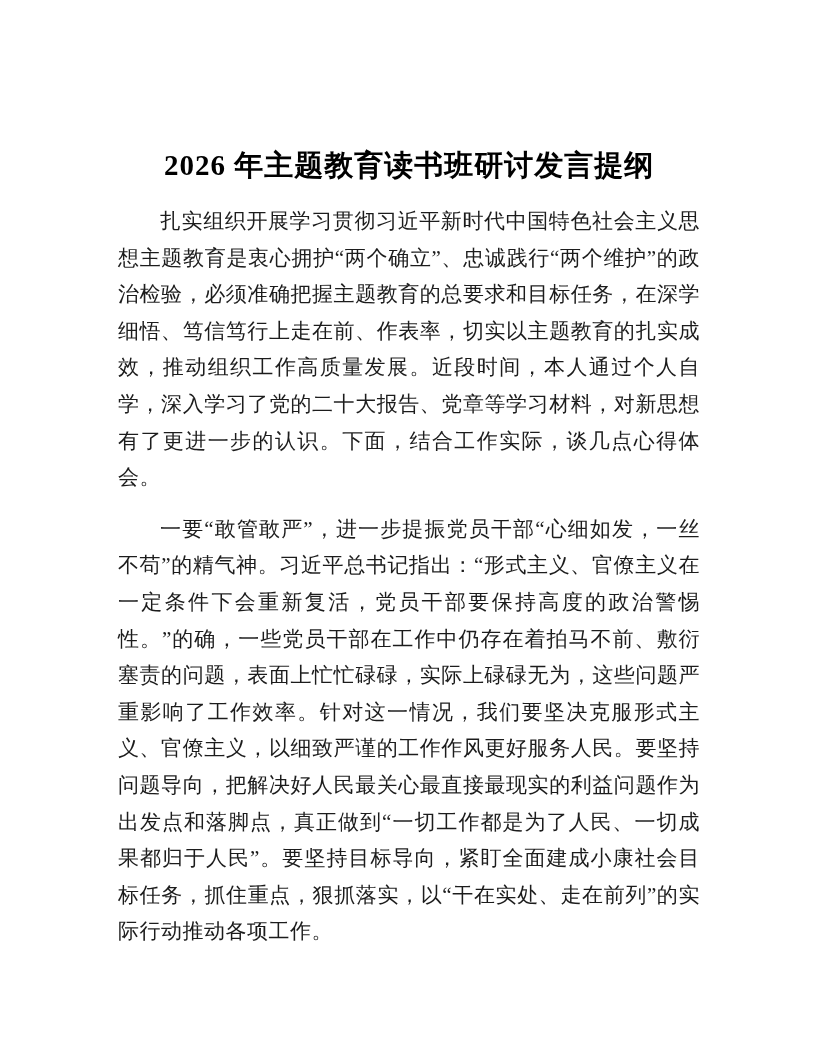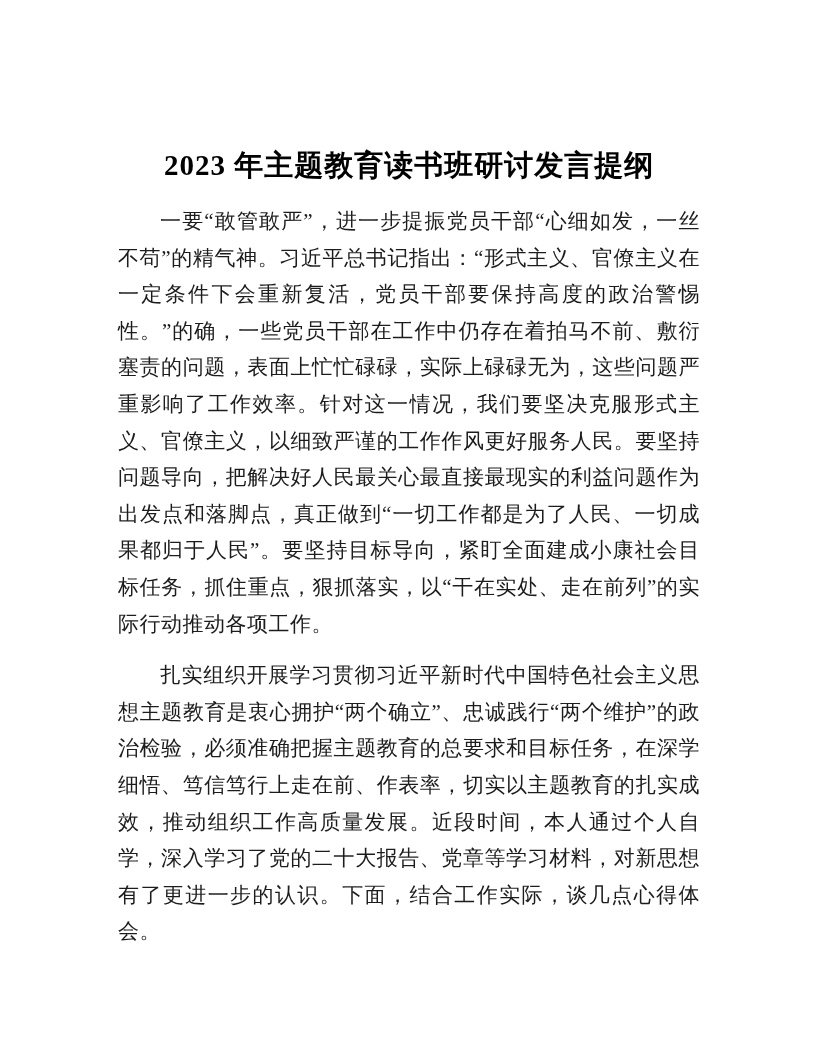--- a/index.html
+++ b/index.html
@@ -46,18 +46,18 @@
     font-weight: 400;
   }
   .doc-paragraph + .doc-paragraph {
     margin-top: 15px;
   }
 </style>
 </head>
 <body>
 
 <div class="page">
-  <h1 class="doc-title">2023 年主题教育读书班研讨发言提纲</h1>
+  <h1 class="doc-title">2026 年主题教育读书班研讨发言提纲</h1>
   <div class="doc-body">
+    <p class="doc-paragraph">扎实组织开展学习贯彻习近平新时代中国特色社会主义思想主题教育是衷心拥护“两个确立”、忠诚践行“两个维护”的政治检验，必须准确把握主题教育的总要求和目标任务，在深学细悟、笃信笃行上走在前、作表率，切实以主题教育的扎实成效，推动组织工作高质量发展。近段时间，本人通过个人自学，深入学习了党的二十大报告、党章等学习材料，对新思想有了更进一步的认识。下面，结合工作实际，谈几点心得体会。</p>
     <p class="doc-paragraph">一要“敢管敢严”，进一步提振党员干部“心细如发，一丝不苟”的精气神。习近平总书记指出：“形式主义、官僚主义在一定条件下会重新复活，党员干部要保持高度的政治警惕性。”的确，一些党员干部在工作中仍存在着拍马不前、敷衍塞责的问题，表面上忙忙碌碌，实际上碌碌无为，这些问题严重影响了工作效率。针对这一情况，我们要坚决克服形式主义、官僚主义，以细致严谨的工作作风更好服务人民。要坚持问题导向，把解决好人民最关心最直接最现实的利益问题作为出发点和落脚点，真正做到“一切工作都是为了人民、一切成果都归于人民”。要坚持目标导向，紧盯全面建成小康社会目标任务，抓住重点，狠抓落实，以“干在实处、走在前列”的实际行动推动各项工作。</p>
-    <p class="doc-paragraph">扎实组织开展学习贯彻习近平新时代中国特色社会主义思想主题教育是衷心拥护“两个确立”、忠诚践行“两个维护”的政治检验，必须准确把握主题教育的总要求和目标任务，在深学细悟、笃信笃行上走在前、作表率，切实以主题教育的扎实成效，推动组织工作高质量发展。近段时间，本人通过个人自学，深入学习了党的二十大报告、党章等学习材料，对新思想有了更进一步的认识。下面，结合工作实际，谈几点心得体会。</p>
   </div>
 </div>
 
 </body></html>

